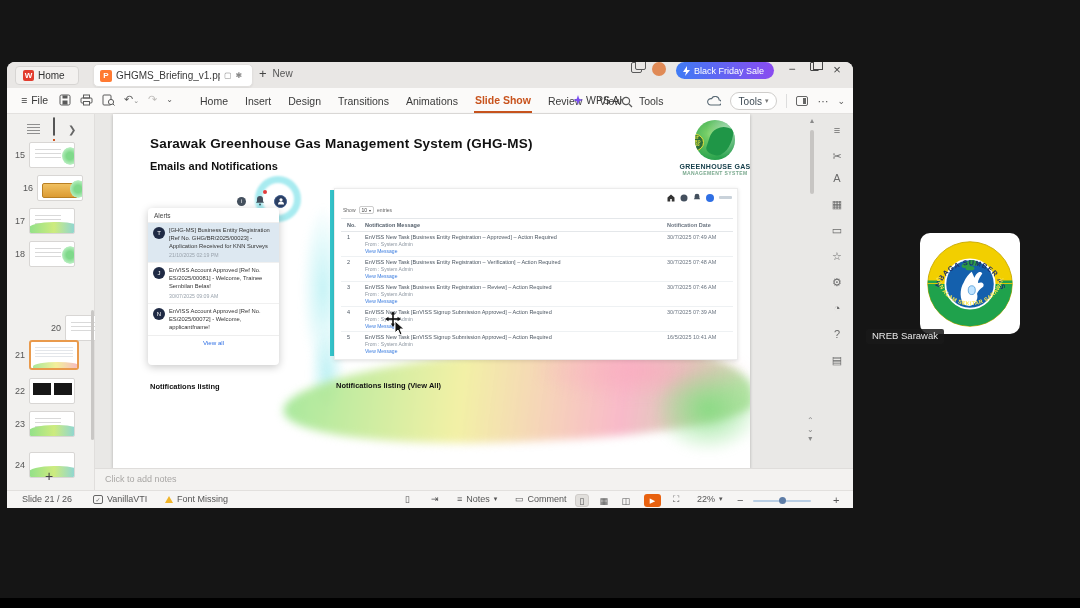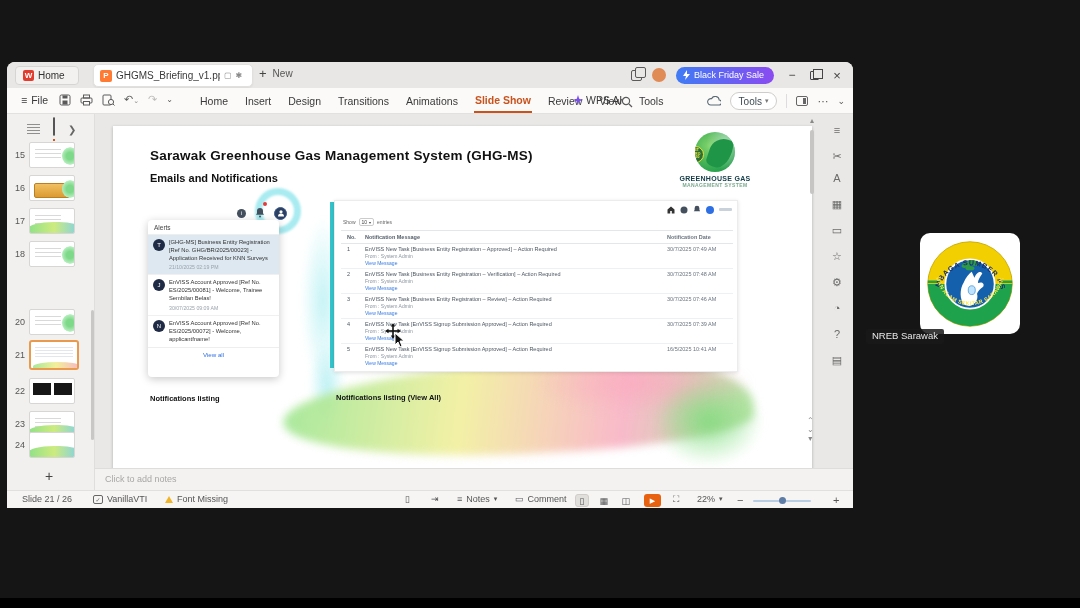--- a/index.html
+++ b/index.html
@@ -22,21 +22,21 @@
               display:flex; align-items:center; justify-content:center; border-radius:2px; }
   .doc-tab { left:86px; top:2px; width:160px; height:23px; background:#fff; border:1px solid #e2e0de;
              border-radius:5px; display:flex; align-items:center; gap:4px; padding:0 6px;
              font-size:10px; color:#3a3a3a; box-shadow:0 1px 2px rgba(0,0,0,.06); }
   .ppt-badge { width:12px; height:12px; background:#ff7a32; color:#fff; font-size:8px; font-weight:bold;
                display:flex; align-items:center; justify-content:center; border-radius:2px; }
   .doc-title { white-space:nowrap; overflow:hidden; max-width:104px; }
   .tab-glyph { color:#8a8a8a; font-size:8px; }
   .newtab { left:252px; top:4px; display:flex; align-items:center; gap:6px; font-size:10px; color:#555; }
   .newtab .plus { font-size:13px; color:#444; }
-  .tb-right { right:8px; top:0; height:26px; display:flex; align-items:center; gap:10px; }
+  .tb-right { right:8px; top:0; height:26px; display:flex; gap:10px; }
   .stack-icon { width:11px; height:11px; border:1px solid #5a5a5a; border-radius:2px; position:relative; }
   .stack-icon::after { content:""; position:absolute; left:3px; top:-4px; width:9px; height:9px;
                        border:1px solid #5a5a5a; border-radius:2px; background:#e9e7e5; }
   .user-avatar { width:14px; height:14px; border-radius:50%; background:#e08a56; }
   .promo { height:17px; padding:0 10px 0 7px; border-radius:9px; display:flex; align-items:center; gap:4px;
            background:linear-gradient(90deg,#3f7bf5,#8a4bf0); color:#fff; font-size:9px; }
   .win-btn { font-size:12px; color:#444; width:16px; text-align:center; }
   .restore-glyph { width:9px; height:9px; border:1px solid #444; border-radius:1px; position:relative; }
   .restore-glyph::after { content:""; position:absolute; left:2px; top:-3px; width:8px; height:8px;
                           border:1px solid #444; background:#e9e7e5; }
@@ -83,21 +83,21 @@
                    background:linear-gradient(90deg,#8fe08a,#cdeb7e,#7fd0e8); border-radius:50% 40% 0 0; }
   .t-mini-table::before { content:""; position:absolute; left:4px; top:5px; width:38px; height:10px;
                           background:repeating-linear-gradient(#e3e6ea 0 1px, transparent 1px 3px); }
   .t-mini-wave::after { content:""; position:absolute; left:2px; bottom:-2px; width:46px; height:8px;
                         background:linear-gradient(90deg,#a9e79a,#f3ef9a,#f6b8c4); border-radius:60% 50% 0 0; filter:blur(.5px); }
   .add-slide { left:38px; top:354px; font-size:14px; color:#444; }
   .sp-scroll { left:84px; top:196px; width:3px; height:130px; background:#c9c7c5; border-radius:2px; }
 
   
   .editarea { left:88px; top:52px; width:758px; height:354px; background:#e9e8e6; }
-  .slide-canvas { left:18px; top:12px; width:699px; height:354px; background:#fff; box-shadow:0 1px 3px rgba(0,0,0,.25); overflow:hidden; }
+  .slide-canvas { left:18px; top:0; width:637px; height:354px; background:#fff; box-shadow:0 1px 3px rgba(0,0,0,.25); overflow:hidden; }
   .edit-scroll { left:712px; top:2px; width:10px; height:350px; color:#8a8a8a; font-size:8px; text-align:center; }
   .edit-thumb { position:absolute; left:3px; top:14px; width:4px; height:64px; background:#c7c5c3; border-radius:2px; }
   .es-btm { position:absolute; left:0; top:300px; line-height:9px; }
   .right-strip { left:724px; top:0; width:34px; height:354px; }
   .rs-ico { position:absolute; left:10px; width:16px; text-align:center; color:#6b6b6b; font-size:11px; }
 
   
   .s-title { left:37px; top:22px; font-size:13.5px; font-weight:bold; color:#111; letter-spacing:.2px; }
   .s-subtitle { left:37px; top:46px; font-size:11px; font-weight:bold; color:#111; }
   .ghg-logo { left:556px; top:6px; width:92px; text-align:center; }
@@ -302,49 +302,49 @@
     <div class="abs slidepanel">
       <div class="abs sp-head">
         <span class="ico-outline"></span>
         <span class="sp-tab-sel"><span class="ico-slide"></span></span>
         <span class="sp-chev">❯</span>
       </div>
       <div class="thumb-row" style="top:26px;">
         <span class="thumb-num">15</span>
         <span class="thumb t-lines t-blob"></span>
       </div>
-      <div class="thumb-row" style="top:59px;">
+      <div class="thumb-row" style="top:59px;padding-left:8px;">
         <span class="thumb-num">16</span>
         <span class="thumb t-orange t-blob"></span>
       </div>
       <div class="thumb-row" style="top:92px;">
         <span class="thumb-num">17</span>
         <span class="thumb t-lines t-wave"></span>
       </div>
       <div class="thumb-row" style="top:125px;">
         <span class="thumb-num">18</span>
         <span class="thumb t-lines t-blob"></span>
       </div>
-      <div class="thumb-row" style="top:193px;">
+      <div class="thumb-row" style="top:199px;margin-left:36px;">
         <span class="thumb-num">20</span>
         <span class="thumb t-lines t-blob"></span>
       </div>
       <div class="thumb-row" style="top:224px;height:34px;">
         <span class="thumb-num">21</span>
         <span class="thumb sel t-mini-table t-mini-wave"></span>
       </div>
       <div class="thumb-row" style="top:262px;">
         <span class="thumb-num">22</span>
         <span class="thumb t-dark"></span>
       </div>
       <div class="thumb-row" style="top:295px;">
         <span class="thumb-num">23</span>
         <span class="thumb t-lines t-wave"></span>
       </div>
-      <div class="thumb-row" style="top:316px;">
+      <div class="thumb-row" style="top:336px;">
         <span class="thumb-num">24</span>
         <span class="thumb t-wave"></span>
       </div>
       <div class="abs add-slide">+</div>
       <div class="abs sp-scroll"></div>
     </div>
 
     <div class="abs editarea">
 
       <div class="abs slide-canvas">

